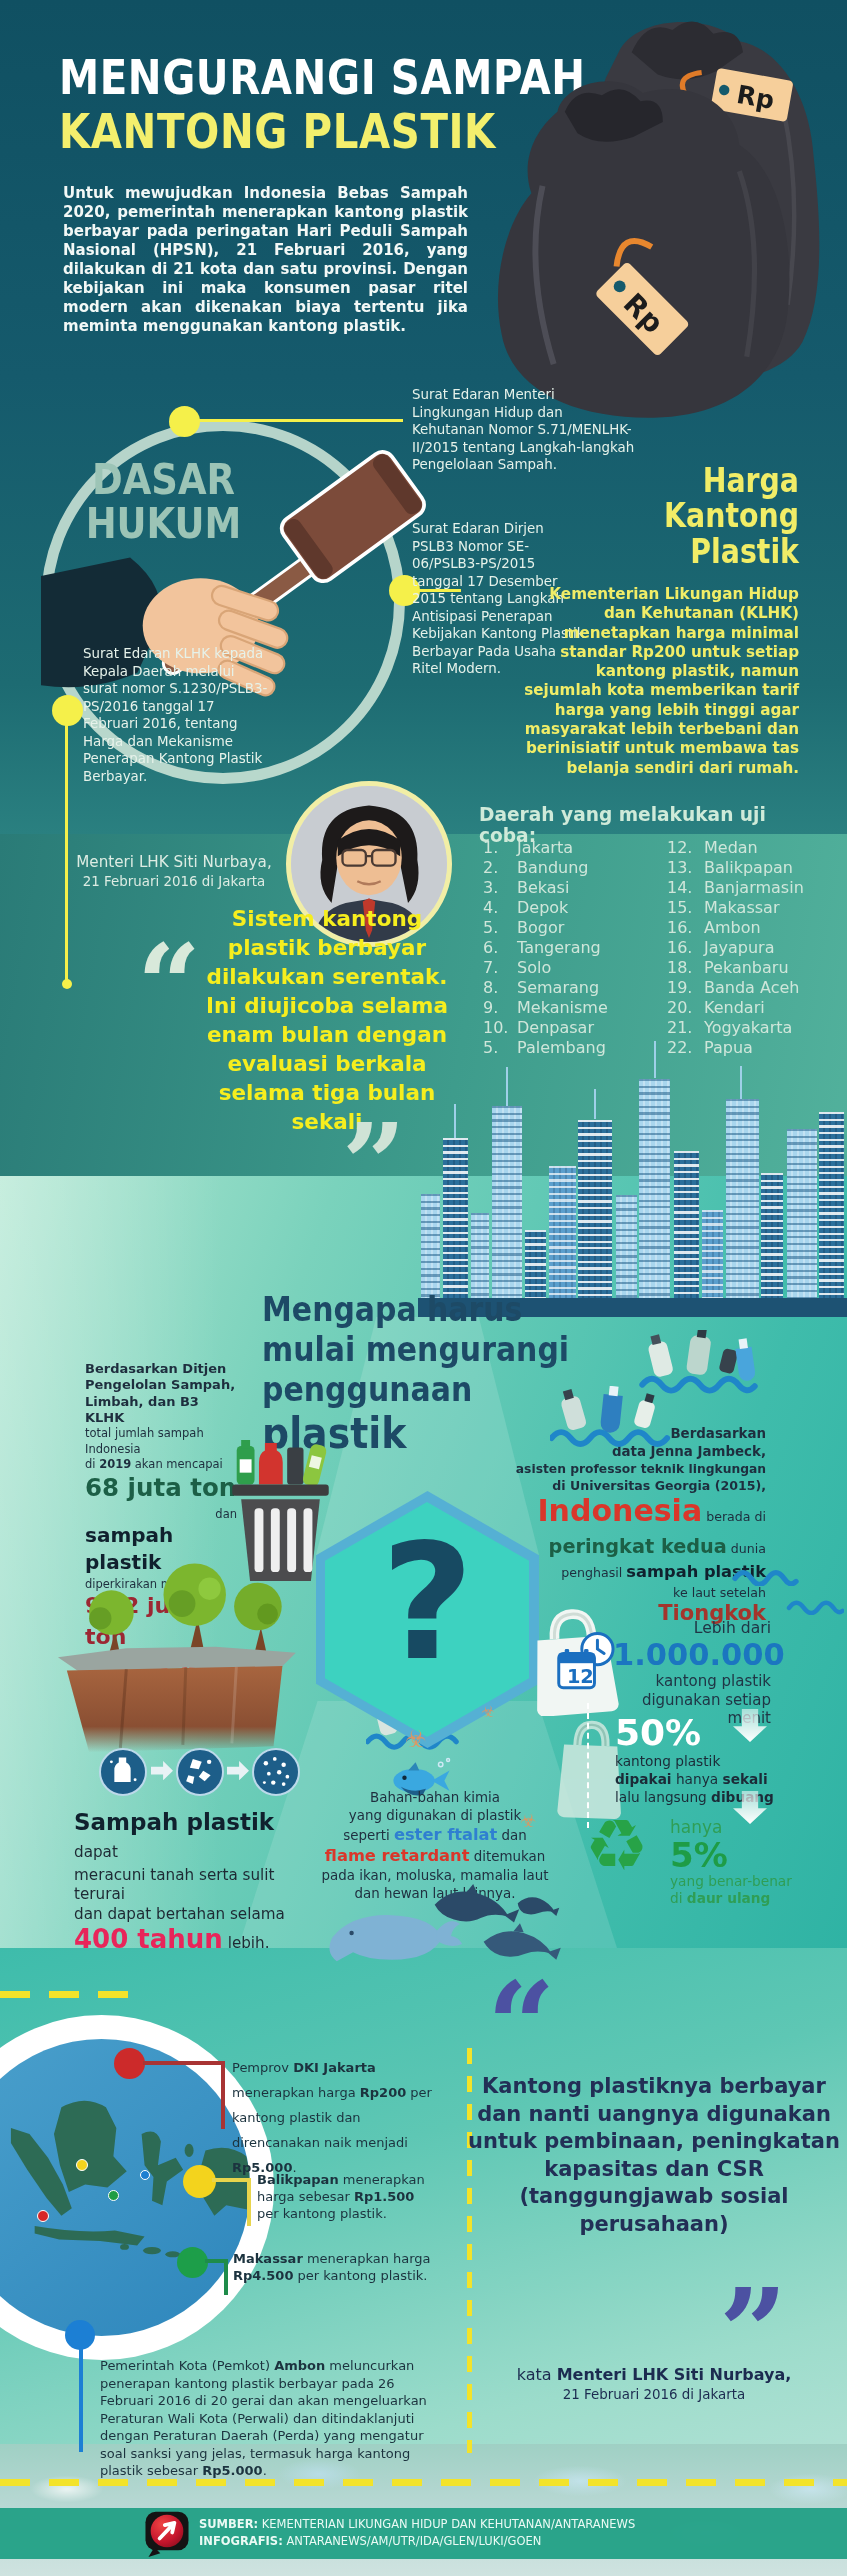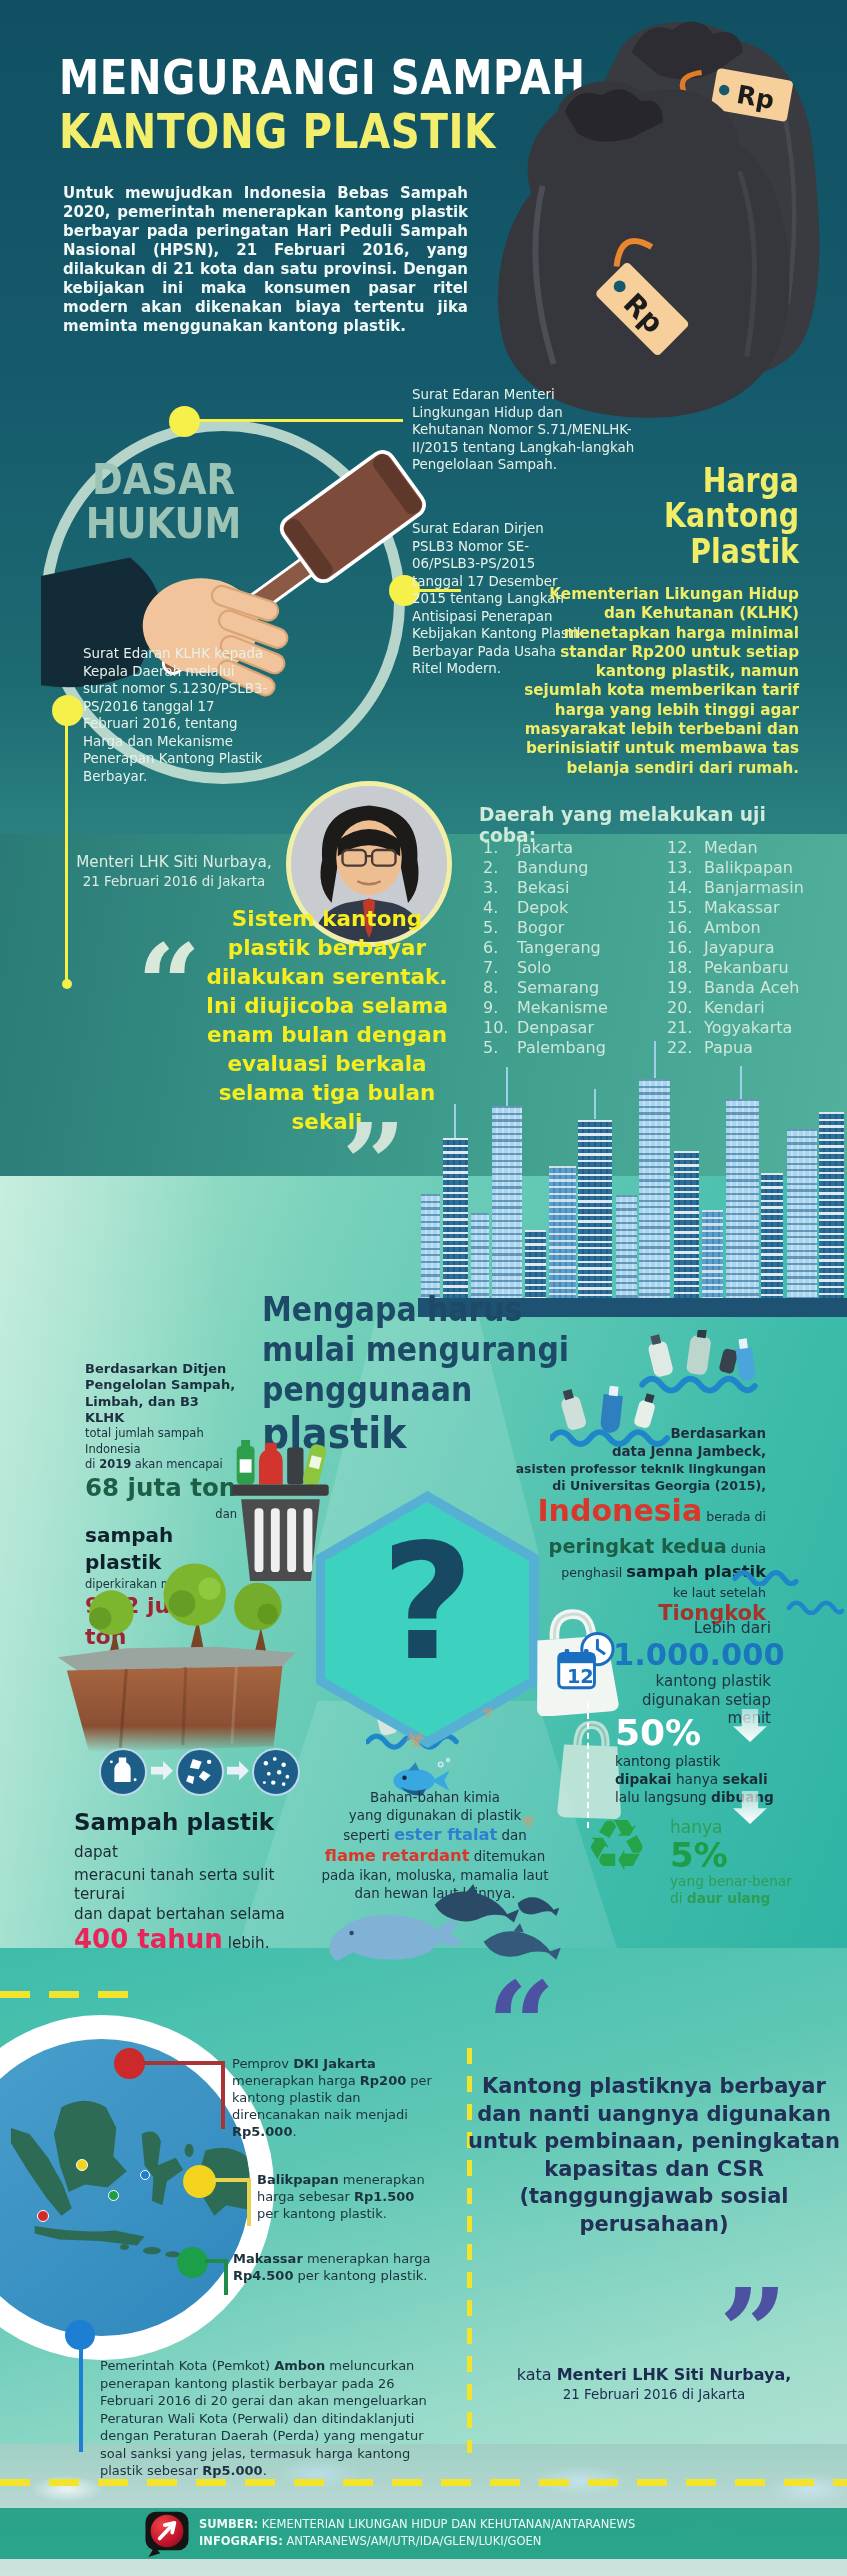--- a/index.html
+++ b/index.html
@@ -486,21 +486,21 @@
     </svg>
   </div>
   <div class="abs mapdot" style="left:37px;top:2210px;width:12px;height:12px;background:#d62828;"></div>
   <div class="abs mapdot" style="left:76px;top:2159px;width:12px;height:12px;background:#f3d31d;"></div>
   <div class="abs mapdot" style="left:108px;top:2190px;width:11px;height:11px;background:#1f9d44;"></div>
   <div class="abs mapdot" style="left:140px;top:2170px;width:10.4px;height:10.4px;background:#1d7fd1;"></div>
 
   <div class="abs" style="left:114px;top:2048px;width:31px;height:31px;border-radius:50%;background:#cc2a2a;"></div>
   <div class="abs" style="left:143px;top:2061px;width:82px;height:3.7px;background:#a83434;"></div>
   <div class="abs" style="left:221px;top:2061px;width:3.7px;height:68px;background:#a83434;"></div>
-  <div class="abs" style="left:232px;top:2055px;width:202px;font-size:13px;line-height:17px;color:#1c333f;">
+  <div class="abs" style="left:232px;top:2055px;width:202px;font-size:13px;line-height:25px;color:#1c333f;">
     <span><span>Pemprov </span><span class="f-b">DKI Jakarta</span><span> menerapkan harga </span><span class="f-b">Rp200</span><span> per kantong plastik dan direncanakan naik menjadi </span><span class="f-b">Rp5.000</span><span>.</span></span>
   </div>
 
   <div class="abs" style="left:183px;top:2165px;width:33px;height:33px;border-radius:50%;background:#f3d31d;"></div>
   <div class="abs" style="left:212px;top:2178px;width:39px;height:3.7px;background:#e8d44c;"></div>
   <div class="abs" style="left:247px;top:2178px;width:3.7px;height:48px;background:#e8d44c;"></div>
   <div class="abs" style="left:257px;top:2171px;width:178px;font-size:13px;line-height:17px;color:#1c333f;">
     <span><span class="f-b">Balikpapan</span><span> menerapkan harga sebesar </span><span class="f-b">Rp1.500</span><span> per kantong plastik.</span></span>
   </div>
 

